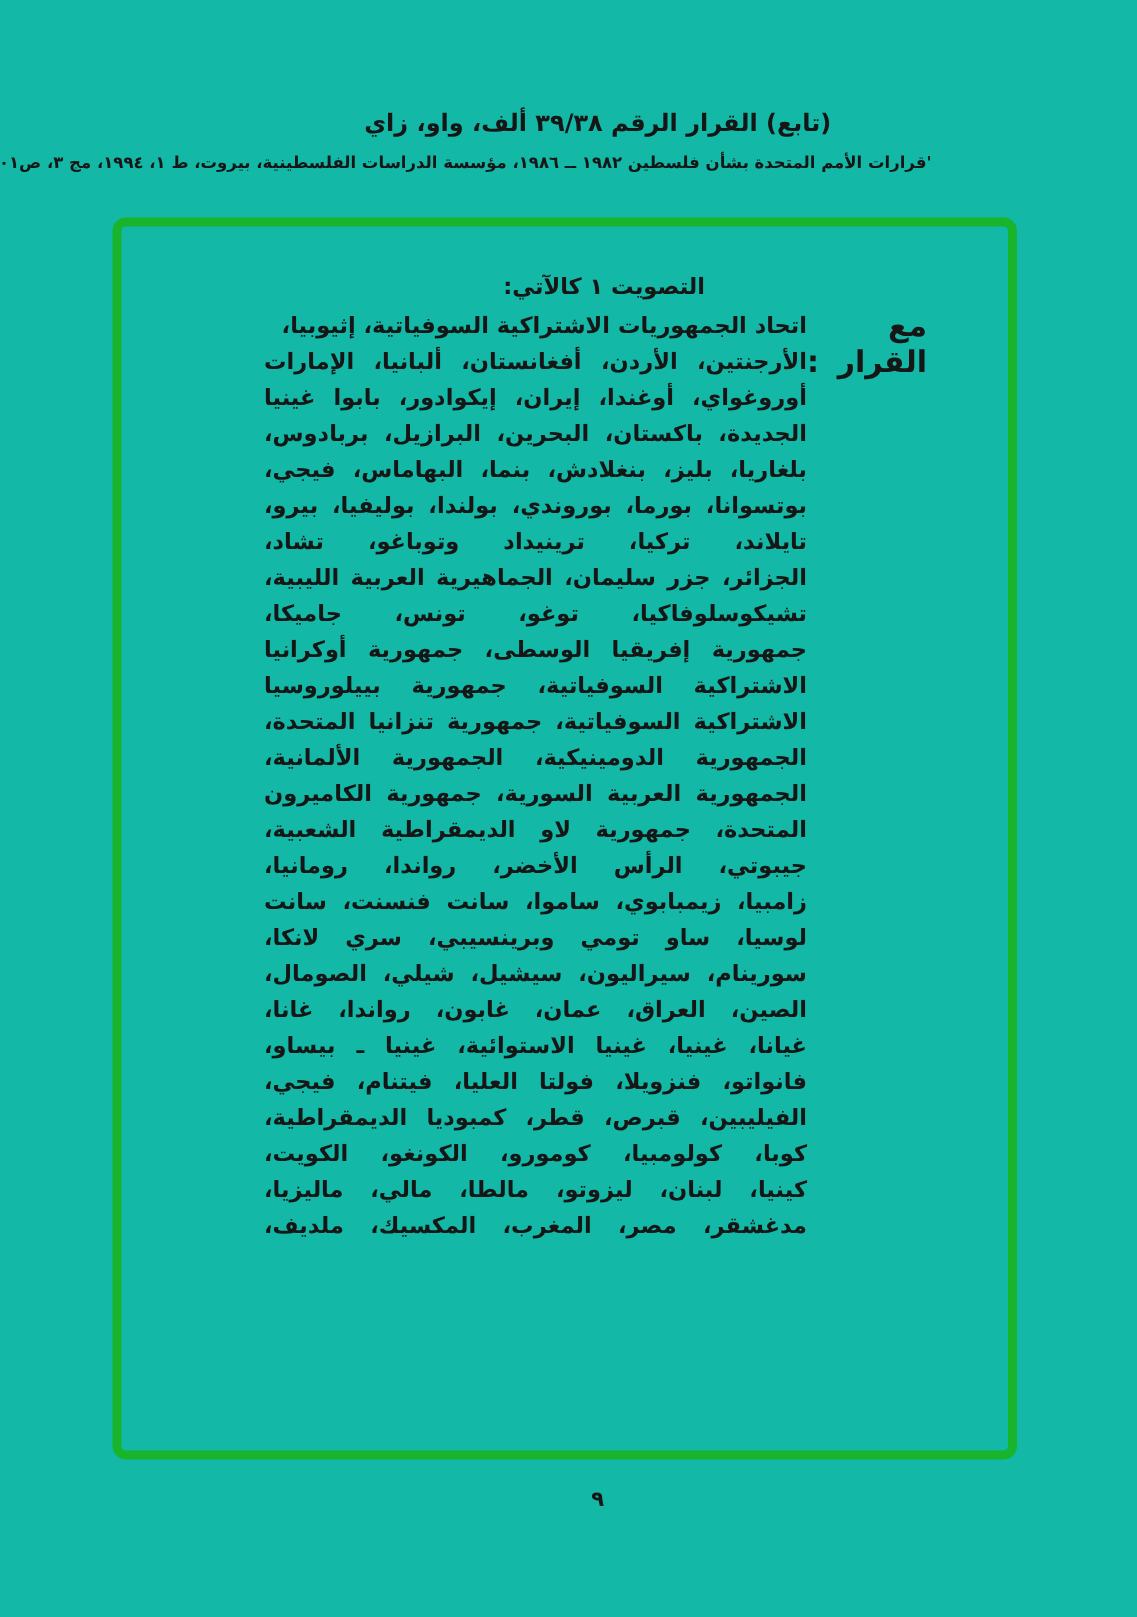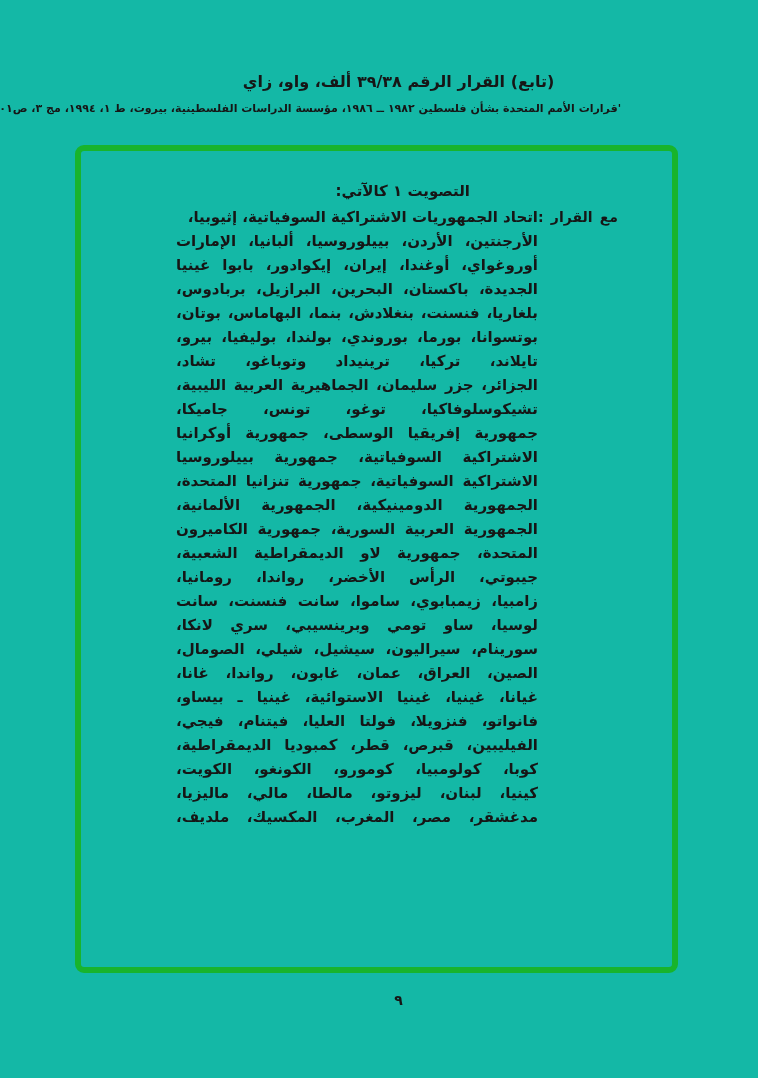--- a/index.html
+++ b/index.html
@@ -52,21 +52,21 @@
     margin-right: 148px;
     text-align: right;
   }
   .vote-row {
     display: flex;
     margin-top: 2px;
   }
   .vote-label {
     flex: 0 0 80px;
     width: 80px;
-    font-size: 14px;
+    font-size: 20px;
     line-height: 24px;
     text-align: justify;
     text-align-last: justify;
   }
   .countries {
     flex: 1;
     min-width: 0;
     margin-left: 43px;
   }
   .country-line {
@@ -98,24 +98,24 @@
     <div class="title">(تابع) القرار الرقم ٣٩/٣٨ ألف، واو، زاي</div>
     <div class="citation">'قرارات الأمم المتحدة بشأن فلسطين ١٩٨٢ ــ ١٩٨٦، مؤسسة الدراسات الفلسطينية، بيروت، ط ١، ١٩٩٤، مج ٣، ص١٠١- ١٠٥'</div>
   </div>
 
   <div class="green-box" style="border-color: rgb(24, 180, 44); font-weight: bold;">
     <div class="vote-heading">التصويت ١ كالآتي:</div>
     <div class="vote-row">
       <div class="vote-label">مع القرار :</div>
       <div class="countries">
           <div class="country-line">اتحاد الجمهوريات الاشتراكية السوفياتية، إثيوبيا،</div>
-          <div class="country-line">الأرجنتين، الأردن، بييلوروسيا، ألبانيا، الإمارات</div>
+          <div class="country-line">الأرجنتين، الأردن، أفغانستان، ألبانيا، الإمارات</div>
           <div class="country-line">أوروغواي، أوغندا، إيران، إيكوادور، بابوا غينيا</div>
           <div class="country-line">الجديدة، باكستان، البحرين، البرازيل، بربادوس،</div>
-          <div class="country-line">بلغاريا، فنسنت، بنغلادش، بنما، البهاماس، بوتان،</div>
+          <div class="country-line">بلغاريا، بليز، بنغلادش، بنما، البهاماس، فيجي،</div>
           <div class="country-line">بوتسوانا، بورما، بوروندي، بولندا، بوليفيا، بيرو،</div>
           <div class="country-line">تايلاند، تركيا، ترينيداد وتوباغو، تشاد،</div>
           <div class="country-line">الجزائر، جزر سليمان، الجماهيرية العربية الليبية،</div>
           <div class="country-line">تشيكوسلوفاكيا، توغو، تونس، جاميكا،</div>
           <div class="country-line">جمهورية إفريقيا الوسطى، جمهورية أوكرانيا</div>
           <div class="country-line">الاشتراكية السوفياتية، جمهورية بييلوروسيا</div>
           <div class="country-line">الاشتراكية السوفياتية، جمهورية تنزانيا المتحدة،</div>
           <div class="country-line">الجمهورية الدومينيكية، الجمهورية الألمانية،</div>
           <div class="country-line">الجمهورية العربية السورية، جمهورية الكاميرون</div>
           <div class="country-line">المتحدة، جمهورية لاو الديمقراطية الشعبية،</div>

